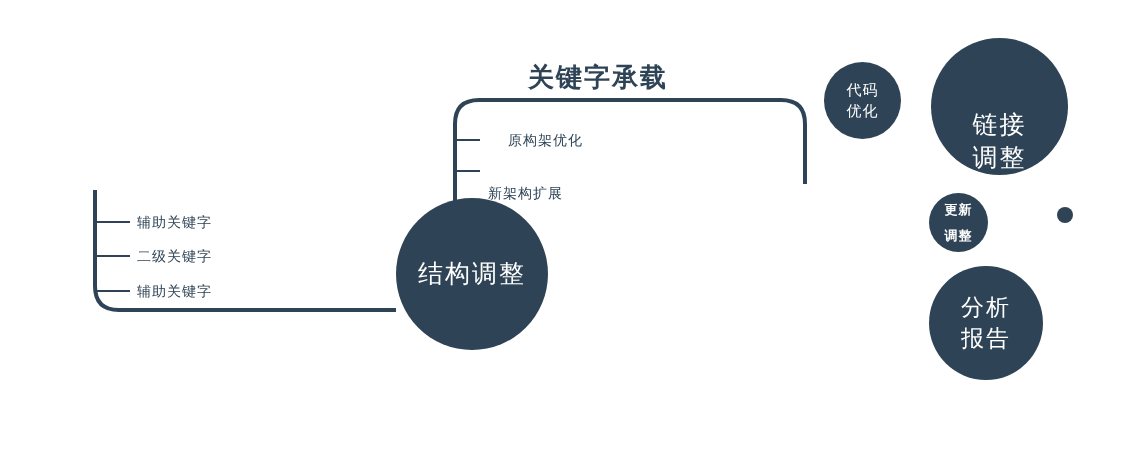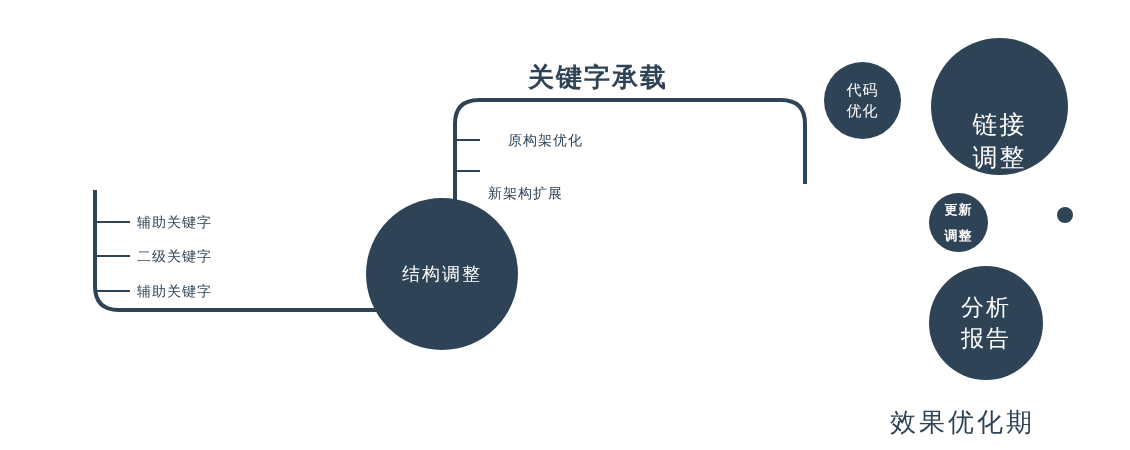--- a/index.html
+++ b/index.html
@@ -26,21 +26,21 @@
     display: flex;
     flex-direction: column;
     align-items: center;
     justify-content: center;
     text-align: center;
     line-height: 1.35;
     letter-spacing: 2px;
   }
 
   .c-traffic   { left: 18px;  top: 57px;  width: 156px; height: 156px; font-size: 27px; }
-  .c-structure { left: 366px; top: 198px; width: 152px; height: 152px; font-size: 18px; }
+  .c-structure { left: 396px; top: 198px; width: 152px; height: 152px; font-size: 25px; }
   .c-tracking  { left: 758px; top: 178px; width: 114px; height: 114px; font-size: 23px; }
   .c-code      { left: 824px; top: 62px;  width: 77px;  height: 77px;  font-size: 15px; letter-spacing: 1px; }
   .c-link      { left: 931px; top: 38px;  width: 137px; height: 137px; font-size: 25px; justify-content: flex-end; }
   .c-update    { left: 929px; top: 193px; width: 59px;  height: 59px;  font-size: 13px; font-weight: 700; letter-spacing: 1px; gap: 8px; }
   .c-report    { left: 929px; top: 266px; width: 114px; height: 114px; font-size: 23px; }
 
   .dot {
     position: absolute;
     left: 1057px; top: 207px;
     width: 16px; height: 16px;
@@ -126,15 +126,14 @@
   <div class="edge-label label-keyword">关键字承载</div>
 
 
   <div class="branch-label bl-0">辅助关键字</div>
   <div class="branch-label bl-1">二级关键字</div>
   <div class="branch-label bl-2">辅助关键字</div>
 
   <div class="branch-label br-0">原构架优化</div>
   <div class="branch-label br-1">新架构扩展</div>
 
-  <div class="phase-label">效果优化期</div>
 
 </div>
 
 </body></html>

